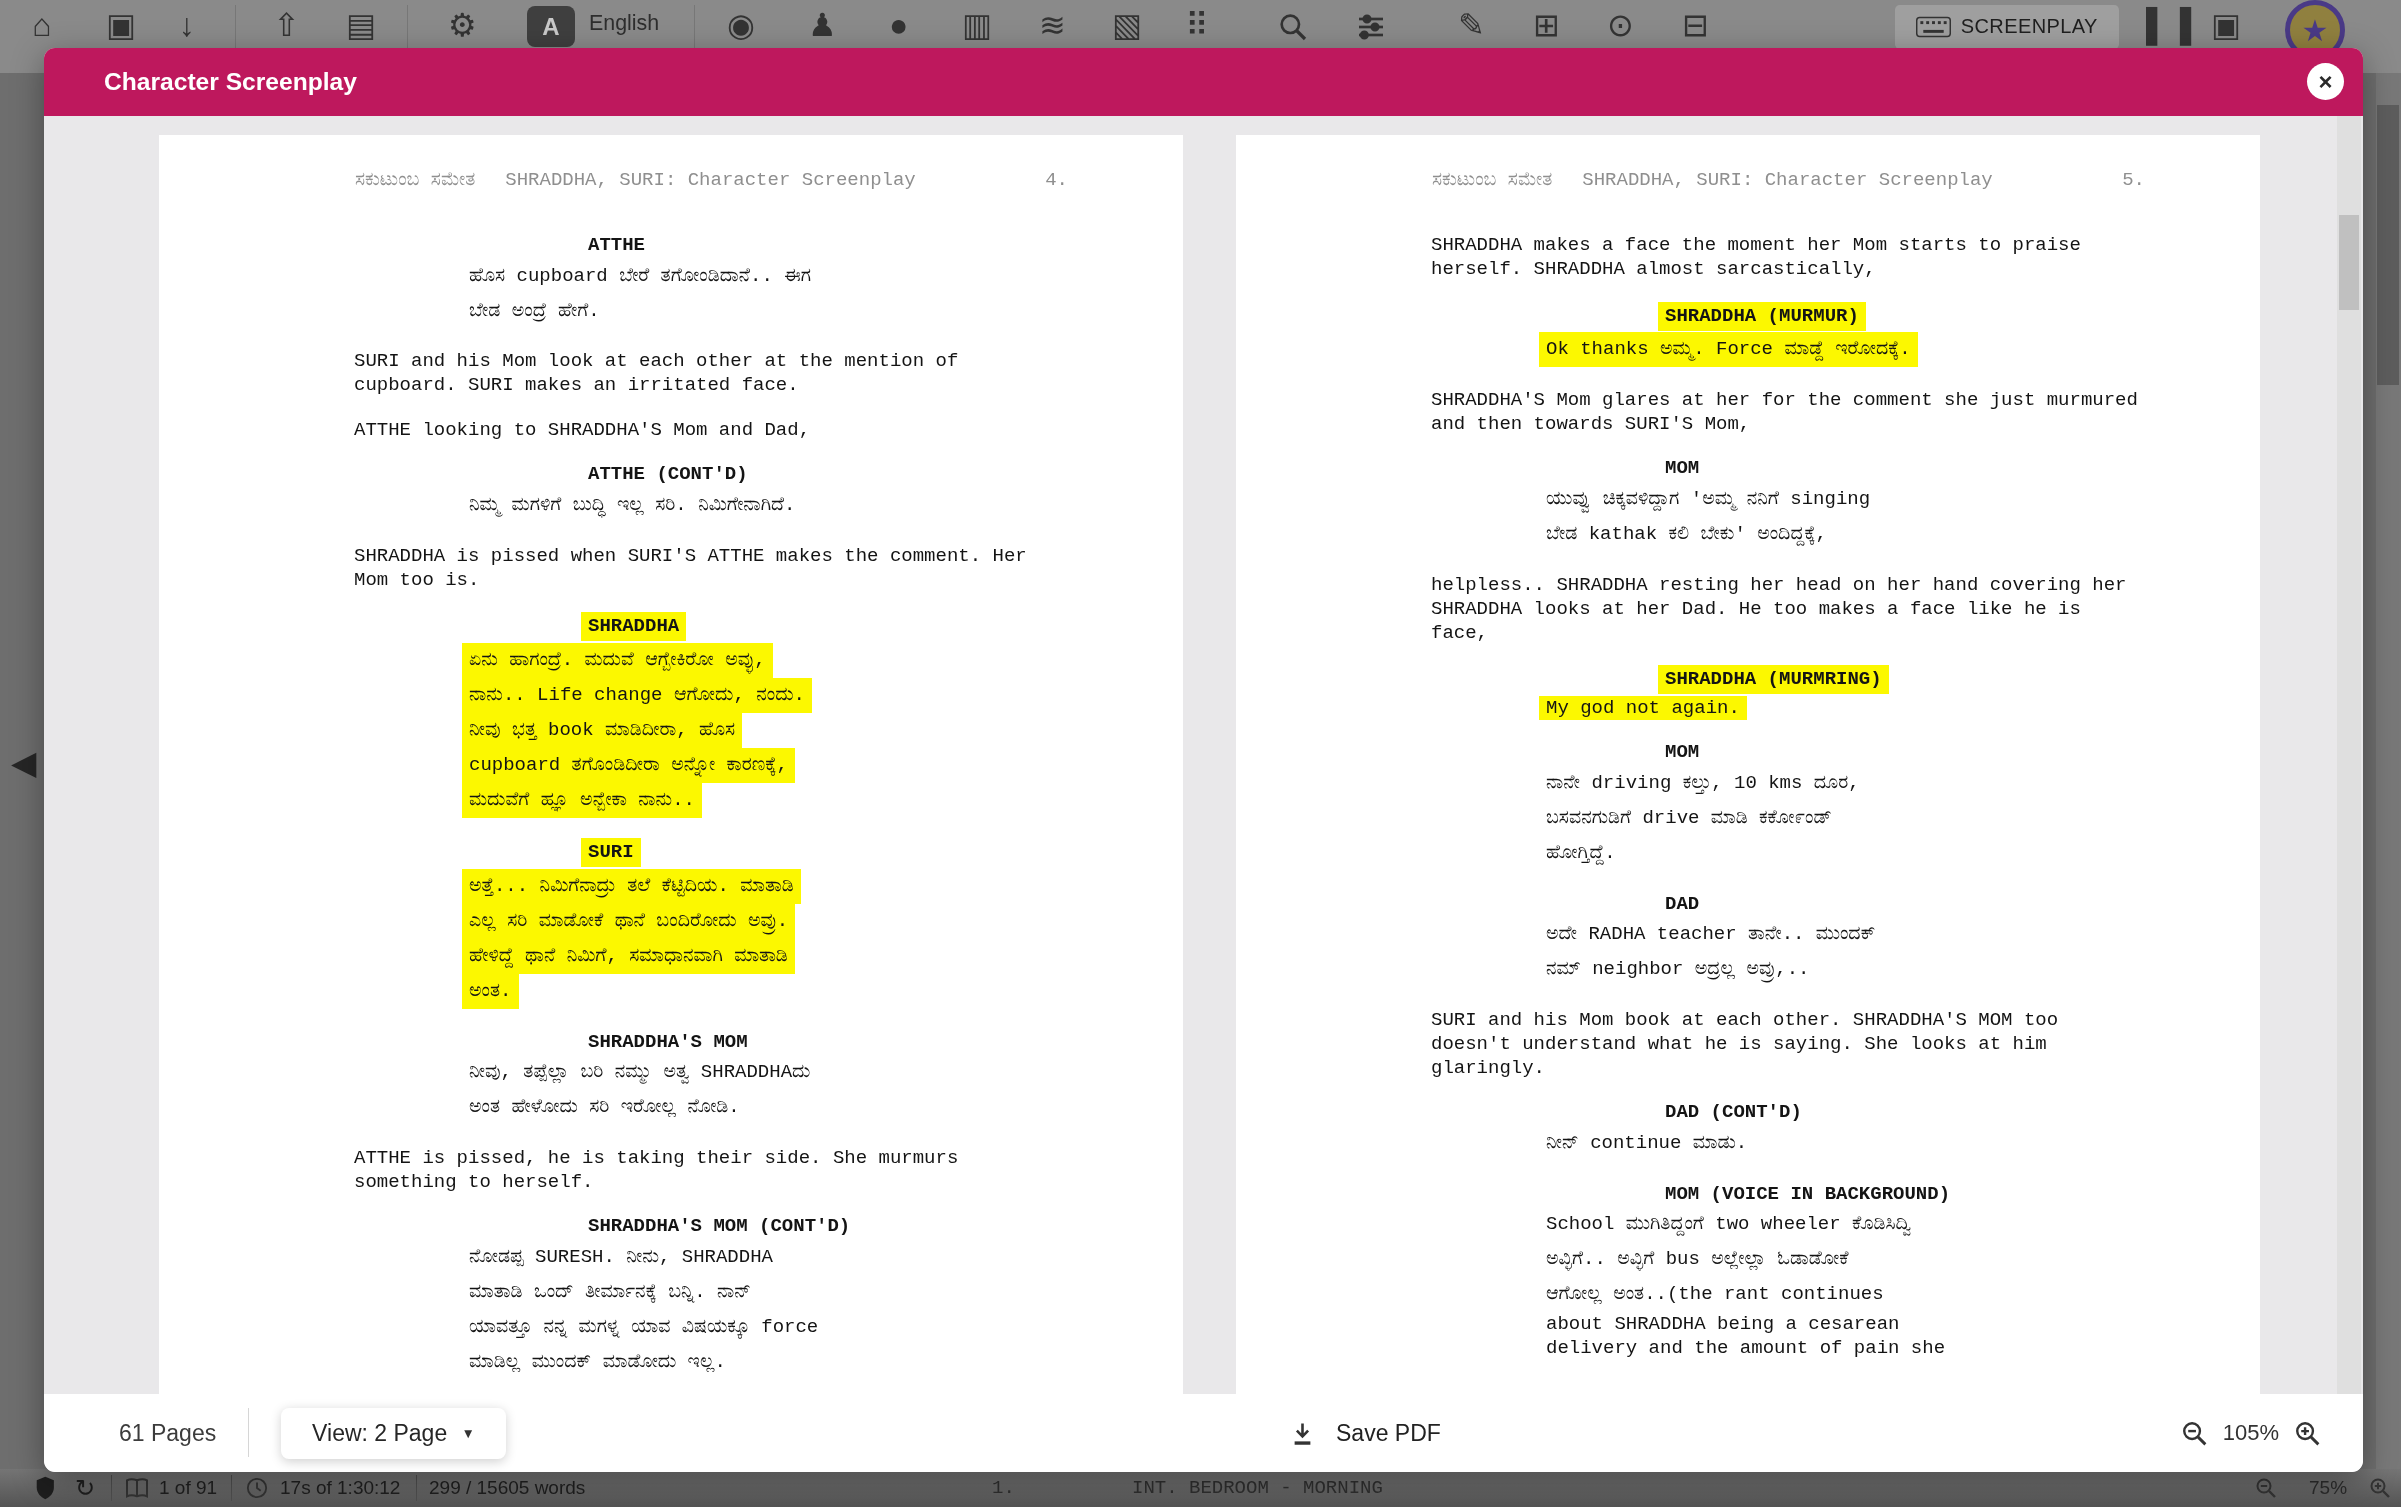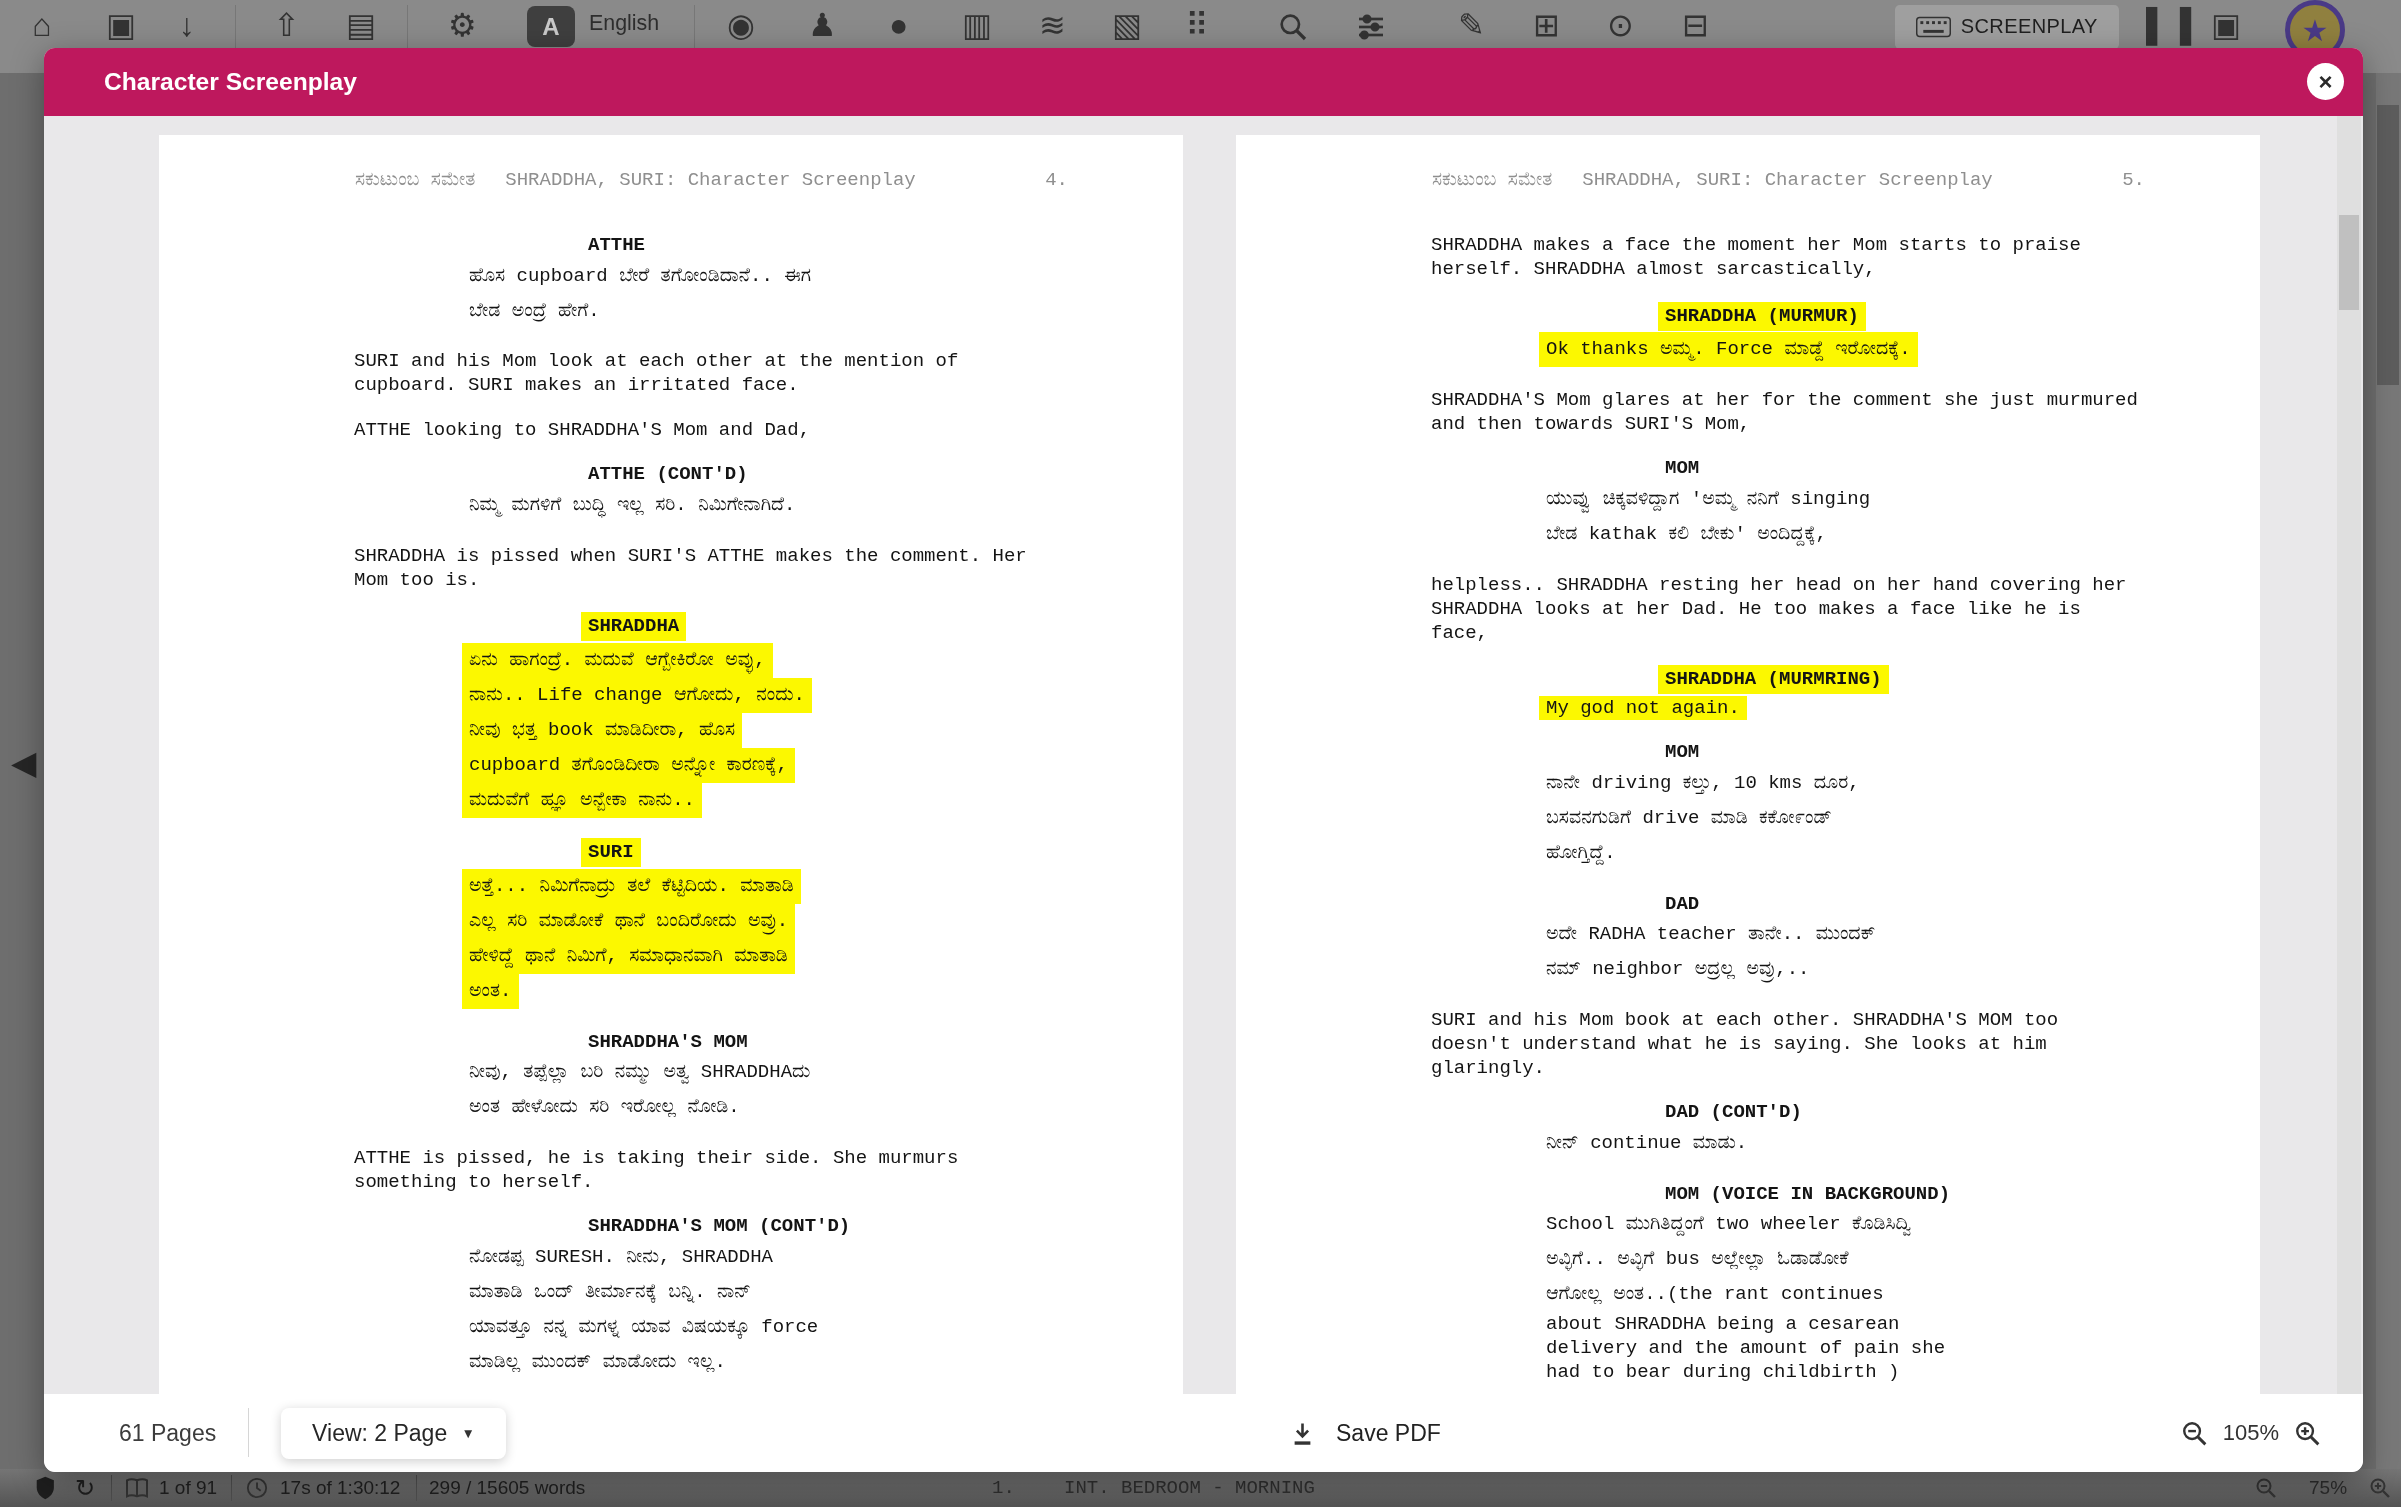--- a/index.html
+++ b/index.html
@@ -166,21 +166,21 @@
   <span class="sb-item icon-btn" style="left:246px">
     <svg width="22" height="22" viewBox="0 0 24 24">
         <circle cx="12" cy="12" r="10" fill="none" stroke="currentColor" stroke-width="2"></circle>
         <path d="M12 6v6l4 3" fill="none" stroke="currentColor" stroke-width="2"></path>
       </svg>
   </span>
   <span class="sb-item" style="left:280px">17s of 1:30:12</span>
   <div class="sb-div" style="left:416px"></div>
   <span class="sb-item" style="left:429px">299 / 15605 words</span>
   <span class="sb-item sb-mono" style="left:992px">1.</span>
-  <span class="sb-item sb-mono" style="left:1064px">INT. BEDROOM - MORNING</span>
+  <span class="sb-item sb-mono" style="left:1132px">INT. BEDROOM - MORNING</span>
   <span class="sb-item icon-btn" style="left:2254px">
     <svg width="24" height="24" viewBox="0 0 24 24">
         <circle cx="10" cy="10" r="6.5" fill="none" stroke="currentColor" stroke-width="2"></circle>
         <line x1="15" y1="15" x2="21" y2="21" stroke="currentColor" stroke-width="2.4"></line>
         <line x1="6.8" y1="10" x2="13.2" y2="10" stroke="currentColor" stroke-width="2"></line>
       </svg>
   </span>
   <span class="sb-item" style="left:2309px;color:#2b2b2b">75%</span>
   <span class="sb-item icon-btn" style="left:2368px">
     <svg width="24" height="24" viewBox="0 0 24 24">
@@ -312,21 +312,20 @@
         <div class="blk dlg">
           <div class="dlg-line tall"><span>ನೀನ್ continue ಮಾಡು.</span></div>
         </div>
         <div class="blk cue"><span class="cue-t">MOM (VOICE IN BACKGROUND)</span></div>
         <div class="blk dlg">
           <div class="dlg-line tall"><span>School ಮುಗಿತಿದ್ದಂಗೆ two wheeler ಕೊಡಿಸಿದ್ವಿ</span></div>
           <div class="dlg-line tall"><span>ಅವ್ಳಿಗೆ.. ಅವ್ಳಿಗೆ bus ಅಲ್ಲೇಲ್ಲಾ ಓಡಾಡೋಕೆ</span></div>
           <div class="dlg-line tall"><span>ಆಗೋಲ್ಲ ಅಂತ..(the rant continues</span></div>
           <div class="dlg-line"><span>about SHRADDHA being a cesarean</span></div>
           <div class="dlg-line"><span>delivery and the amount of pain she</span></div>
-          <div class="dlg-line"><span>had to bear during childbirth )</span></div>
         </div>
       </div>
   </div>
 
   <div class="m-scroll-track">
     <div class="m-scroll-thumb"></div>
   </div>
 
   <div class="modal-footer">
     <span class="pages-count">61 Pages</span>

